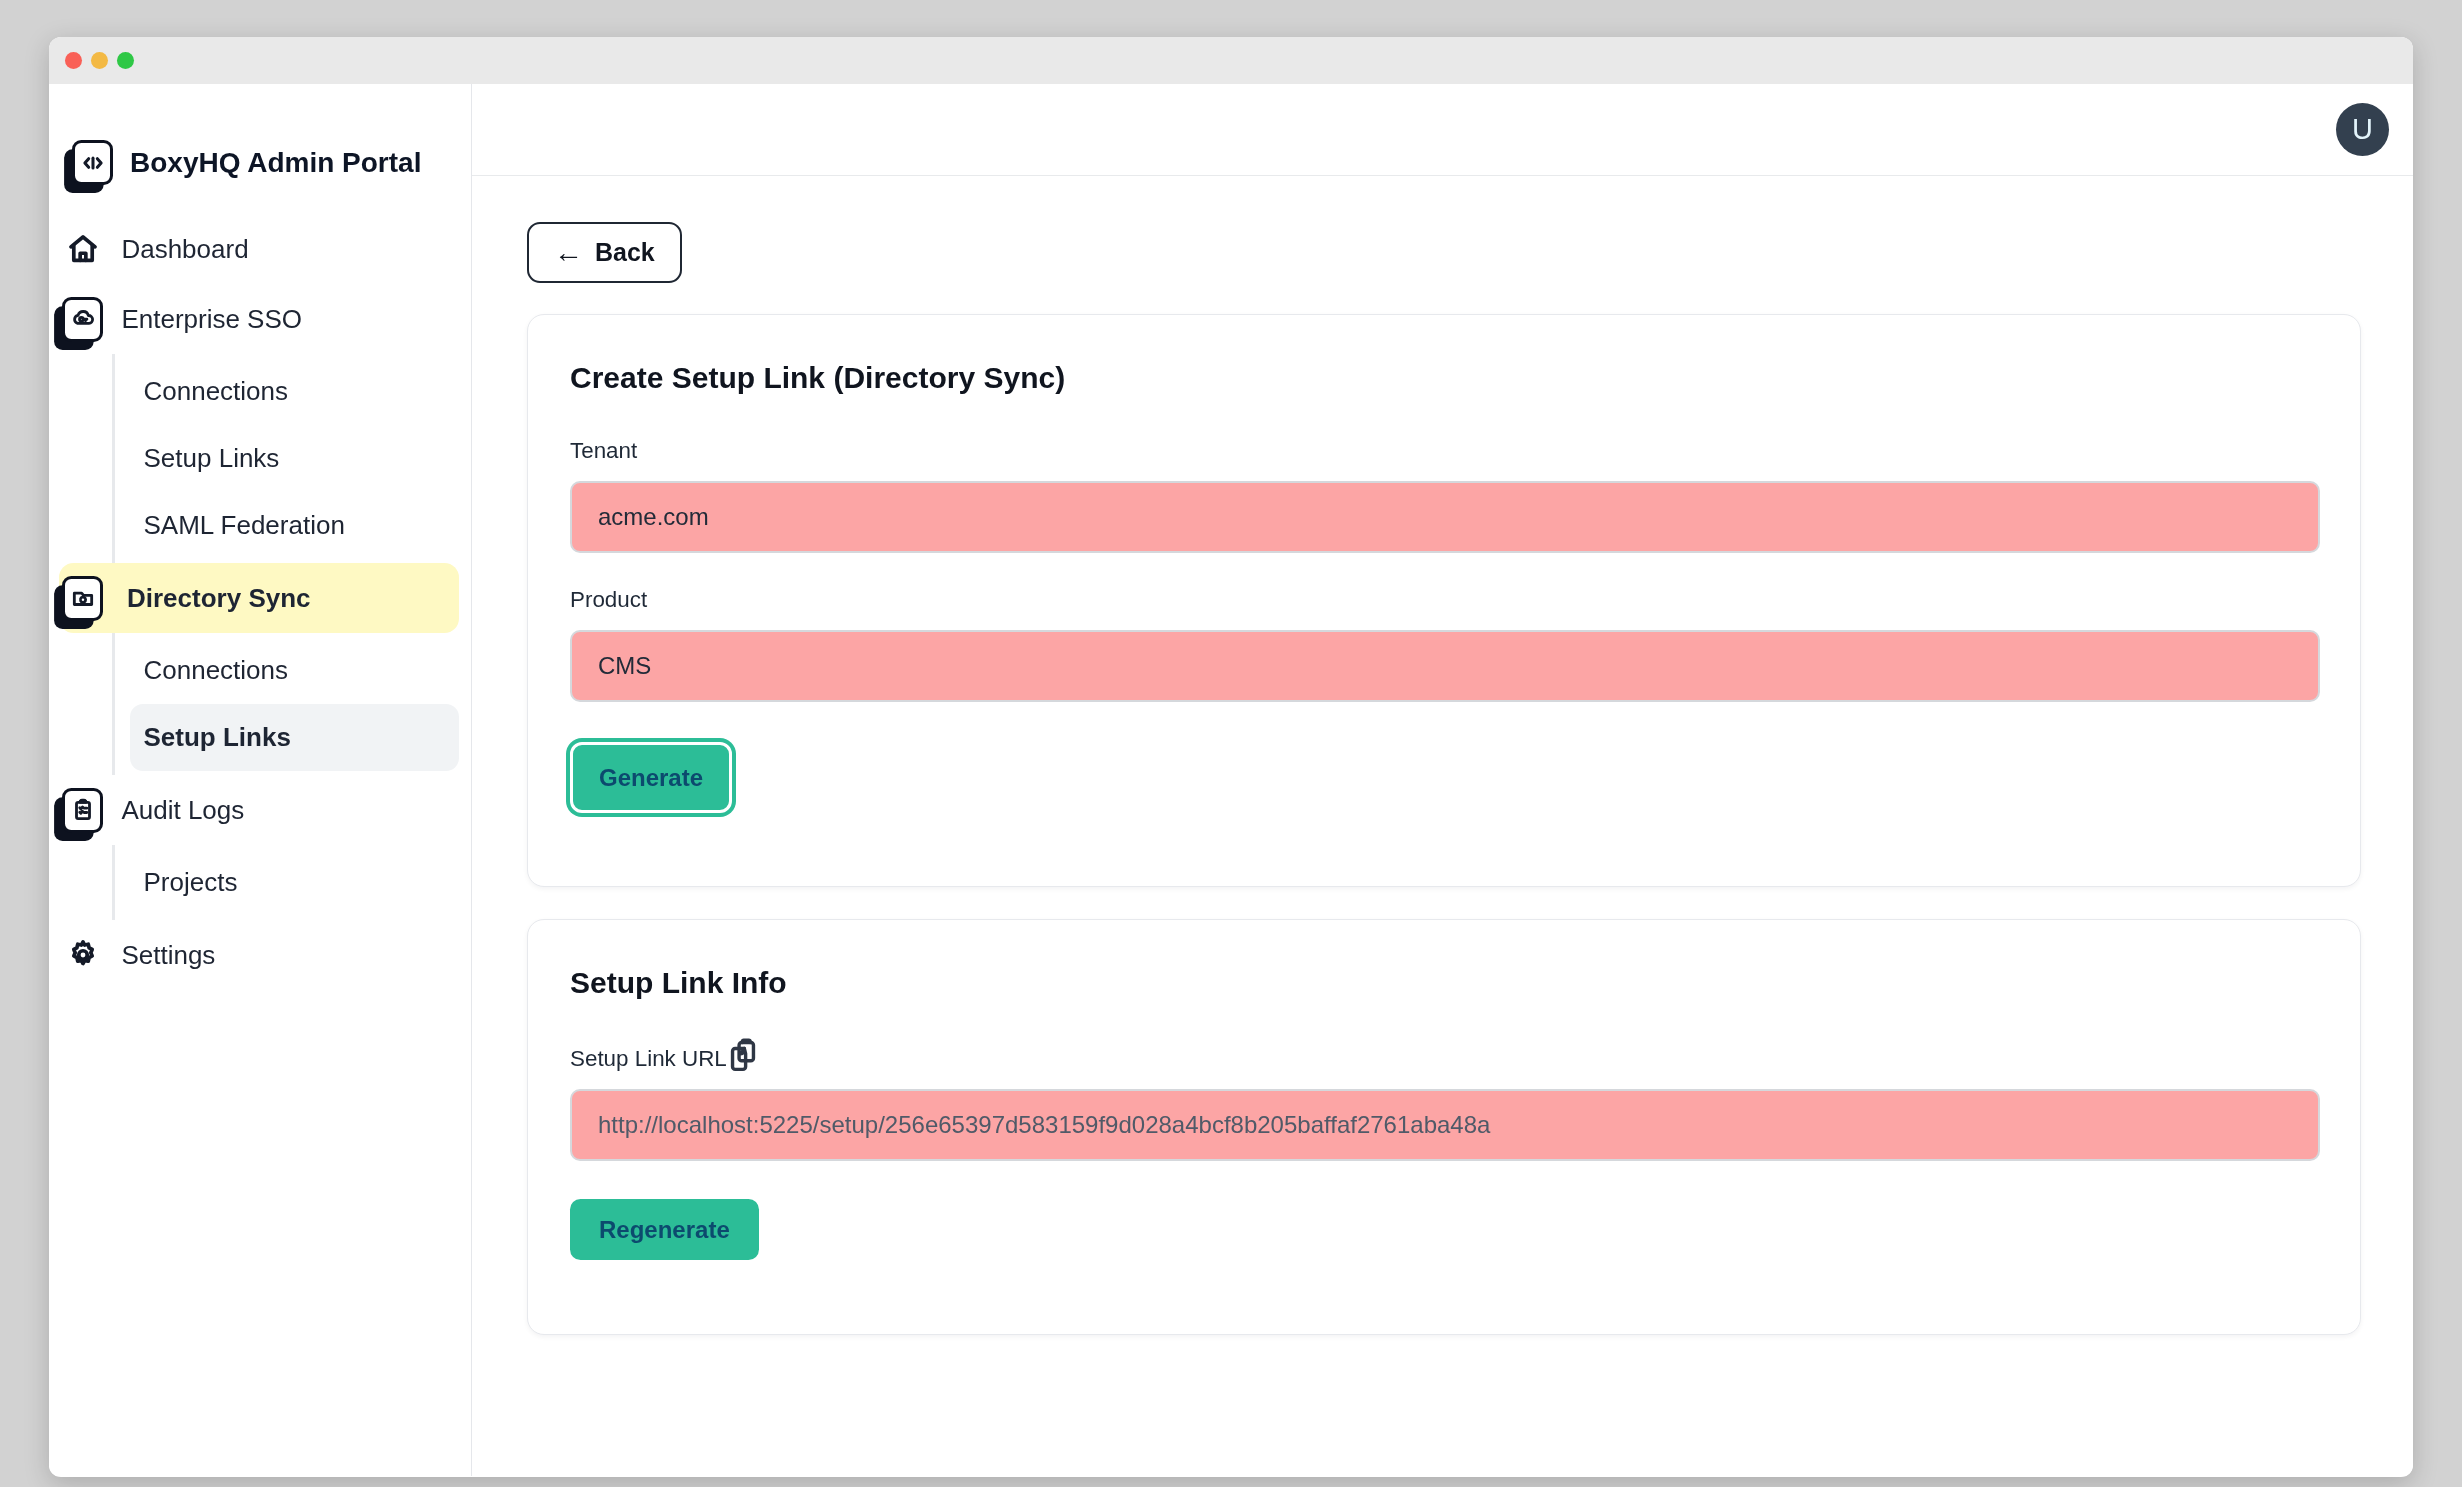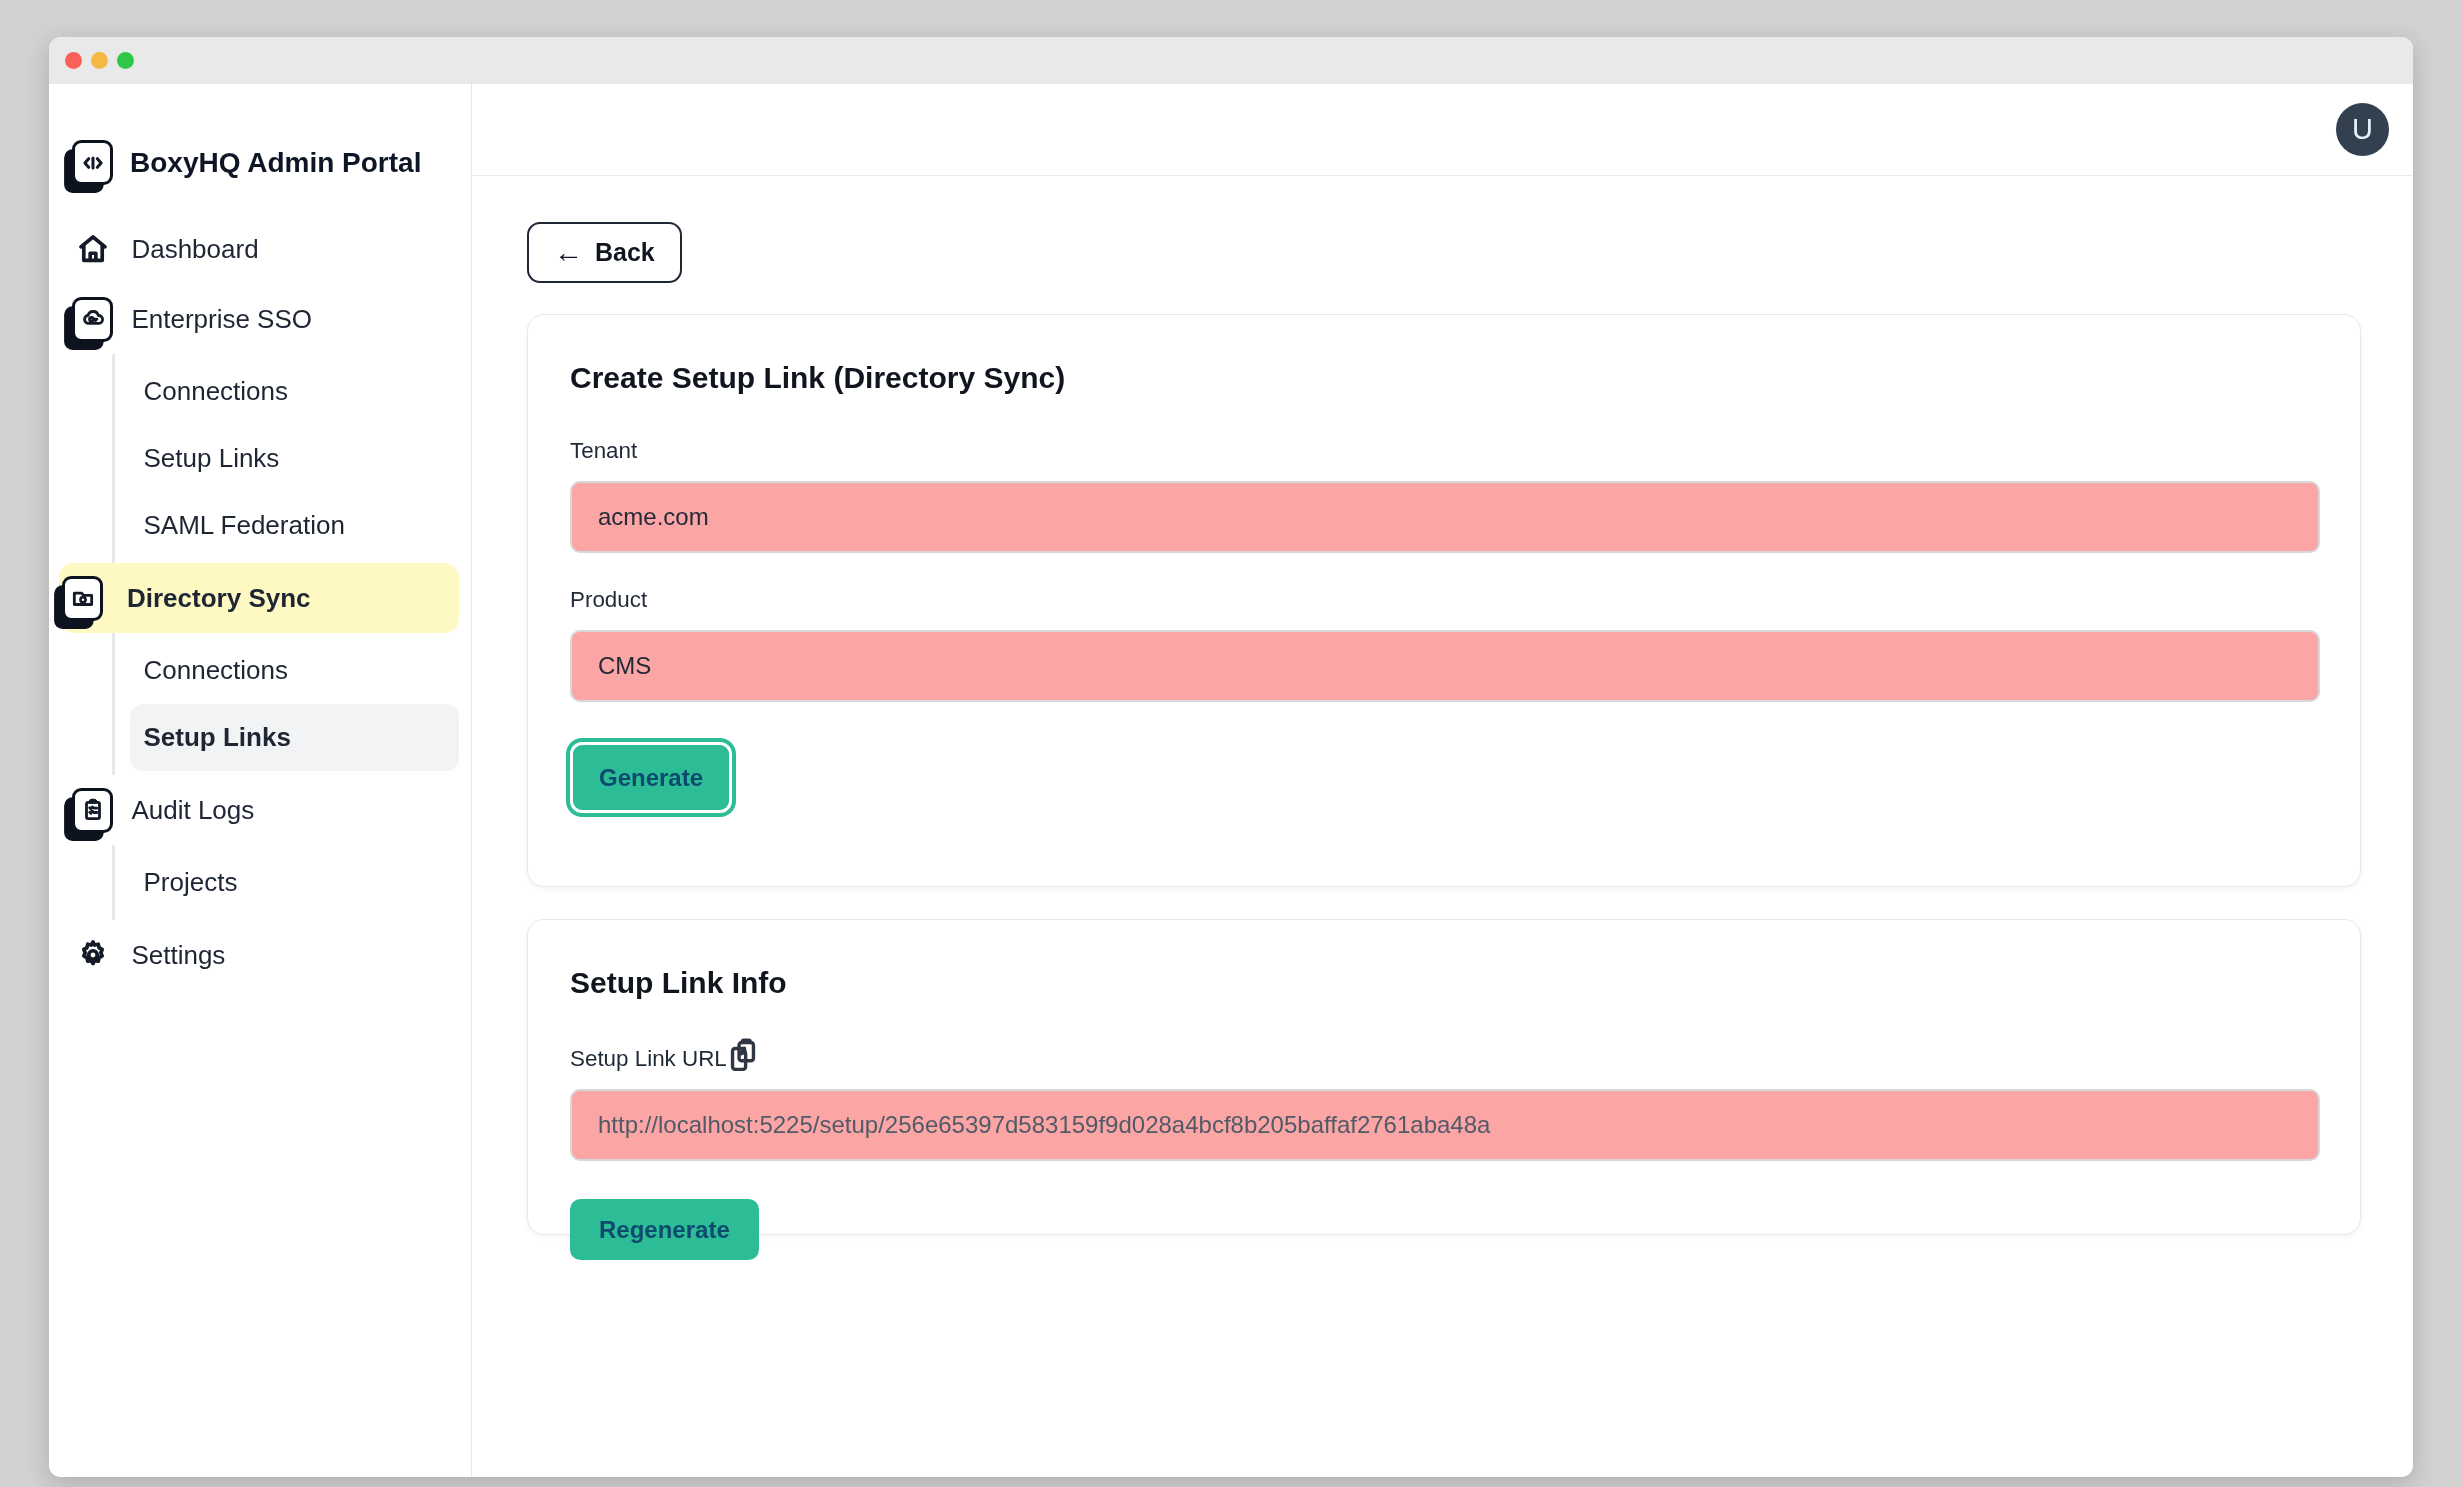--- a/index.html
+++ b/index.html
@@ -37,21 +37,21 @@
     width:41px; height:45px; background:#fff; border:3.3px solid #0d121f;
     border-radius:9.2px; box-shadow:-8.6px 8.6px 0 -0.7px #0d121f;
     display:flex; align-items:center; justify-content:center; flex:0 0 auto;
   }
   .keycap svg { display:block; }
   .plain-icon { width:41px; height:45px; display:flex; align-items:center; justify-content:center; flex:0 0 auto; }
 
   nav { margin-top:28px; }
   .nav-item {
     height:70px; display:flex; align-items:center; gap:18.4px;
-    padding-left:23px; font-size:26px; color:#1e2533; cursor:pointer;
+    padding-left:13px; font-size:26px; color:#1e2533; cursor:pointer;
   }
   .nav-item.active {
     margin-left:10px; margin-right:12px; padding-left:3px;
     background:#fef9c3; border-radius:14.5px; font-weight:700;gap:24px;
   }
   .subgroup {
     list-style:none; margin-left:63px; border-left:3.3px solid #e7e9ec;
     padding:4px 0 4px 0;
     text-align:center;
   }
@@ -83,21 +83,21 @@
     font-family:inherit;
   }
   .back-arrow { font-size:29px; line-height:1; }
 
   .card {
     width:1834px; background:#fff; border:1.3px solid #e7e9ed; border-radius:17px;
     box-shadow:0 2px 5.3px rgba(15,23,42,.05);
     padding:46px 42px 46px 42px;
   }
   .card-1 { margin-top:31px; height:573px; }
-  .card-2 { margin-top:32px; height:316px; }
+  .card-2 { margin-top:32px; height:416px; }
   .card h2 { font-size:30px; font-weight:700; color:#10151f; }
   .card-1 h2 { margin-bottom:43px; }
   .card-2 h2 { margin-bottom:38px; }
 
   .field-label { font-size:22.4px; font-weight:500; color:#1f2937; margin-bottom:17px; }
   .text-input {
     width:1750px; height:72px; border:2px solid #d5d8dc; border-radius:10px;
     padding:0 26px; font-size:24px; color:#222b38; background:#fca5a5;
     font-family:inherit; outline:none; display:block;
   }

